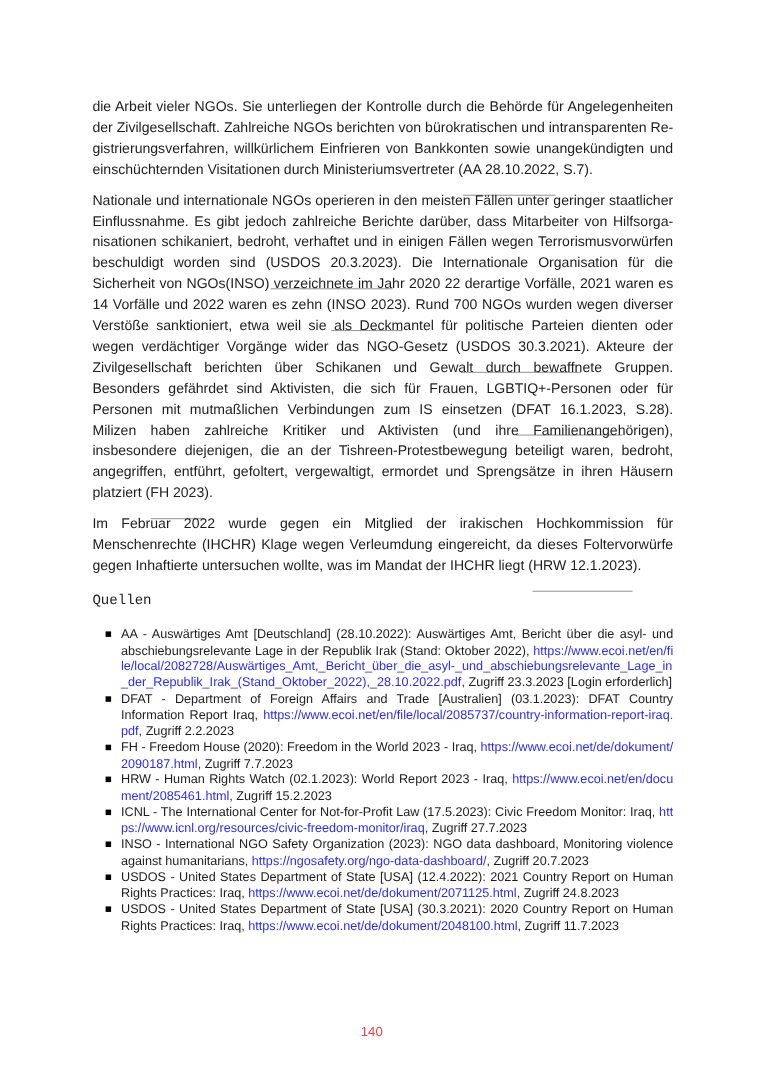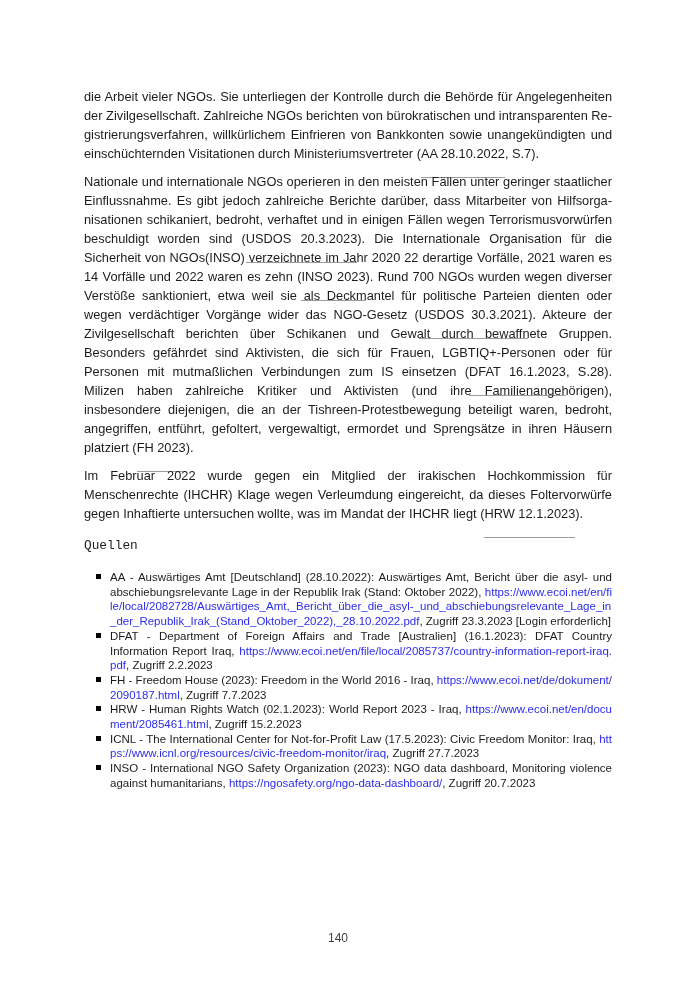--- a/index.html
+++ b/index.html
@@ -66,37 +66,39 @@
     word-break: break-all;
     cursor: pointer;
   }
   .page-number {
     position: absolute;
     left: 0;
     top: 931px;
     width: 676px;
     text-align: center;
     font-size: 12px;
-    color: #404040;
+    color: #ef4444;
   }
 </style>
 </head>
 <body>
 
 <div class="page">
   <main class="content">
     <div id="paragraphs">
         <p class="body-par"><span>die Arbeit vieler NGOs. Sie unterliegen der Kontrolle durch die Behörde für Angelegenheiten der Zivilgesellschaft. Zahlreiche NGOs berichten von bürokratischen und intransparenten Re­gistrierungsverfahren, willkürlichem Einfrieren von Bankkonten sowie unangekündigten und einschüchternden Visitationen durch Ministeriumsvertreter (</span><span class="citation-link">AA 28.10.2022</span><span>, S.7).</span></p>
         <p class="body-par"><span>Nationale und internationale NGOs operieren in den meisten Fällen unter geringer staatlicher Einflussnahme. Es gibt jedoch zahlreiche Berichte darüber, dass Mitarbeiter von Hilfsorga­nisationen schikaniert, bedroht, verhaftet und in einigen Fällen wegen Terrorismusvorwürfen beschuldigt worden sind (</span><span class="citation-link">USDOS 20.3.2023</span><span>). Die Internationale Organisation für die Sicherheit von NGOs(INSO) verzeichnete im Jahr 2020 22 derartige Vorfälle, 2021 waren es 14 Vorfälle und 2022 waren es zehn (</span><span class="citation-link">INSO 2023</span><span>). Rund 700 NGOs wurden wegen diverser Verstöße sank­tioniert, etwa weil sie als Deckmantel für politische Parteien dienten oder wegen verdächtiger Vorgänge wider das NGO-Gesetz (</span><span class="citation-link">USDOS 30.3.2021</span><span>). Akteure der Zivilgesellschaft berichten über Schikanen und Gewalt durch bewaffnete Gruppen. Besonders gefährdet sind Aktivisten, die sich für Frauen, LGBTIQ+-Personen oder für Personen mit mutmaßlichen Verbindungen zum IS einsetzen (</span><span class="citation-link">DFAT 16.1.2023</span><span>, S.28). Milizen haben zahlreiche Kritiker und Aktivisten (und ihre Familienangehörigen), insbesondere diejenigen, die an der Tishreen-Protestbewegung beteiligt waren, bedroht, angegriffen, entführt, gefoltert, vergewaltigt, ermordet und Sprengsätze in ihren Häusern platziert (</span><span class="citation-link">FH 2023</span><span>).</span></p>
         <p class="body-par"><span>Im Februar 2022 wurde gegen ein Mitglied der irakischen Hochkommission für Menschenrechte (IHCHR) Klage wegen Verleumdung eingereicht, da dieses Foltervorwürfe gegen Inhaftierte untersuchen wollte, was im Mandat der IHCHR liegt (</span><span class="citation-link">HRW 12.1.2023</span><span>).</span></p>
       </div>
     <h2 class="sources-heading">Quellen</h2>
     <ul id="sources" class="sources">
         <li><span class="bullet"></span><span>AA - Auswärtiges Amt [Deutschland] (28.10.2022): Auswärtiges Amt, Bericht über die asyl- und abschiebungsrelevante Lage in der Republik Irak (Stand: Oktober 2022), </span><span class="url">https://www.ecoi.net/en/file/local/2082728/Auswärtiges_Amt,_Bericht_über_die_asyl-_und_abschiebungsrelevante_Lage_in_der_Republik_Irak_(Stand_Oktober_2022),_28.10.2022.pdf</span><span>, Zugriff 23.3.2023 [Login erforderlich]</span></li>
-        <li><span class="bullet"></span><span>DFAT - Department of Foreign Affairs and Trade [Australien] (16.1.2023): DFAT Country Information Report Iraq, </span><span class="url">https://www.ecoi.net/en/file/local/2085737/country-information-report-iraq.pdf</span><span>, Zugriff 2.2.2023</span></li>
-        <li><span class="bullet"></span><span>FH - Freedom House (2023): Freedom in the World 2016 - Iraq, </span><span class="url">https://www.ecoi.net/de/dokument/2090187.html</span><span>, Zugriff 7.7.2023</span></li>
+        <li><span class="bullet"></span><span>DFAT - Department of Foreign Affairs and Trade [Australien] (03.1.2023): DFAT Country Information Report Iraq, </span><span class="url">https://www.ecoi.net/en/file/local/2085737/country-information-report-iraq.pdf</span><span>, Zugriff 2.2.2023</span></li>
+        <li><span class="bullet"></span><span>FH - Freedom House (2020): Freedom in the World 2023 - Iraq, </span><span class="url">https://www.ecoi.net/de/dokument/2090187.html</span><span>, Zugriff 7.7.2023</span></li>
         <li><span class="bullet"></span><span>HRW - Human Rights Watch (02.1.2023): World Report 2023 - Iraq, </span><span class="url">https://www.ecoi.net/en/document/2085461.html</span><span>, Zugriff 15.2.2023</span></li>
         <li><span class="bullet"></span><span>ICNL - The International Center for Not-for-Profit Law (17.5.2023): Civic Freedom Monitor: Iraq, </span><span class="url">https://www.icnl.org/resources/civic-freedom-monitor/iraq</span><span>, Zugriff 27.7.2023</span></li>
         <li><span class="bullet"></span><span>INSO - International NGO Safety Organization (2023): NGO data dashboard, Monitoring violence against humanitarians, </span><span class="url">https://ngosafety.org/ngo-data-dashboard/</span><span>, Zugriff 20.7.2023</span></li>
+        <li><span class="bullet"></span><span>USDOS - United States Department of State [USA] (12.4.2022): 2021 Country Report on Human Rights Practices: Iraq, </span><span class="url">https://www.ecoi.net/de/dokument/2071125.html</span><span>, Zugriff 24.8.2023</span></li>
+        <li><span class="bullet"></span><span>USDOS - United States Department of State [USA] (30.3.2021): 2020 Country Report on Human Rights Practices: Iraq, </span><span class="url">https://www.ecoi.net/de/dokument/2048100.html</span><span>, Zugriff 11.7.2023</span></li>
       </ul>
   </main>
   <div class="page-number">140</div>
 </div>
 
 </body></html>

